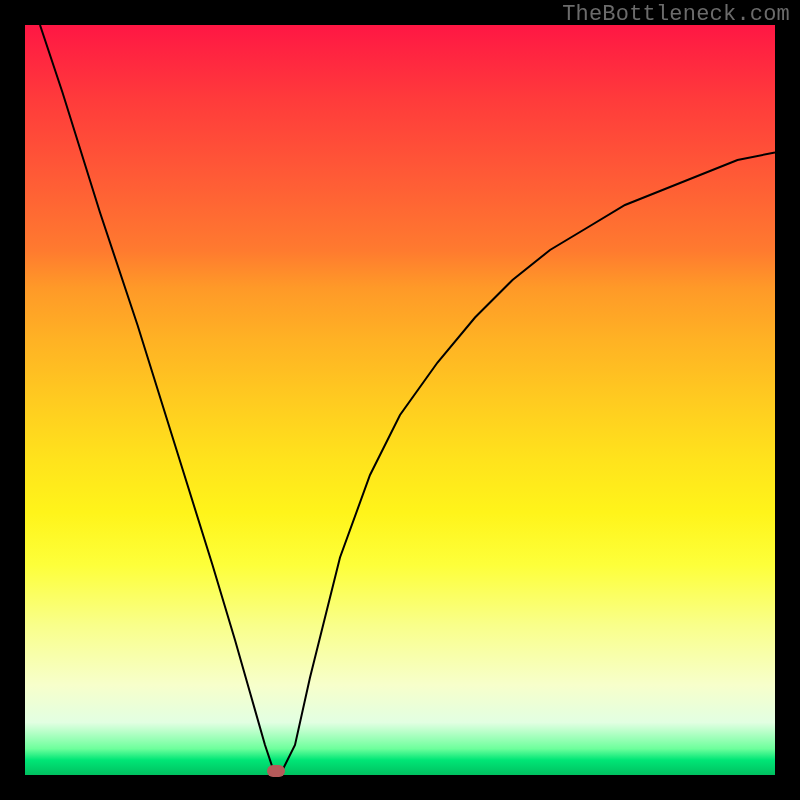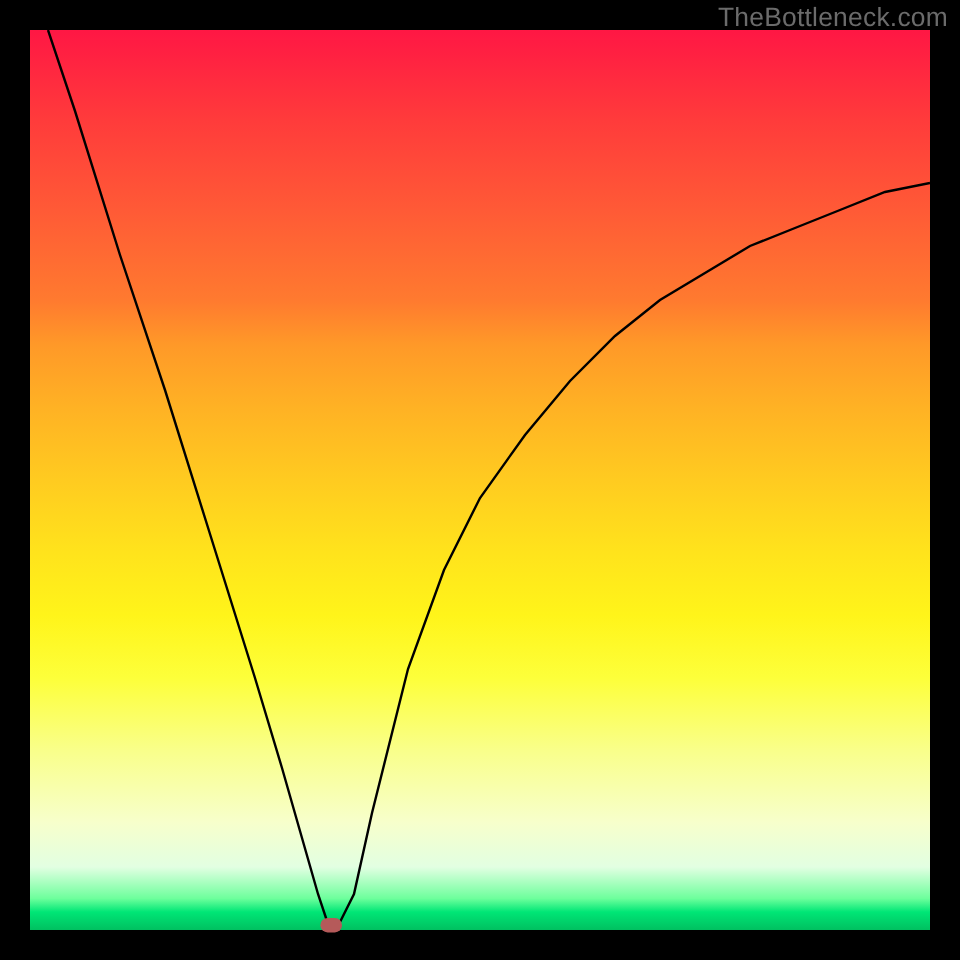--- a/index.html
+++ b/index.html
@@ -32,21 +32,21 @@
       #e2ffe2 93%,
       #6dff9c 96.5%,
       #00e676 98%,
       #00c060 100%
     );
   }
   .watermark {
     position: absolute;
     top: 2px;
     right: 10px;
-    font-family: Liberation Sans, sans-serif;
+    font-family: Liberation Mono, monospace;
     font-size: 22px;
     color: #6b6b6b;
     letter-spacing: 0.2px;
     margin-left: 32px;
   }
   .curve {
     position: absolute;
     left: 0; top: 0;
     width: 750px;
     height: 750px;

